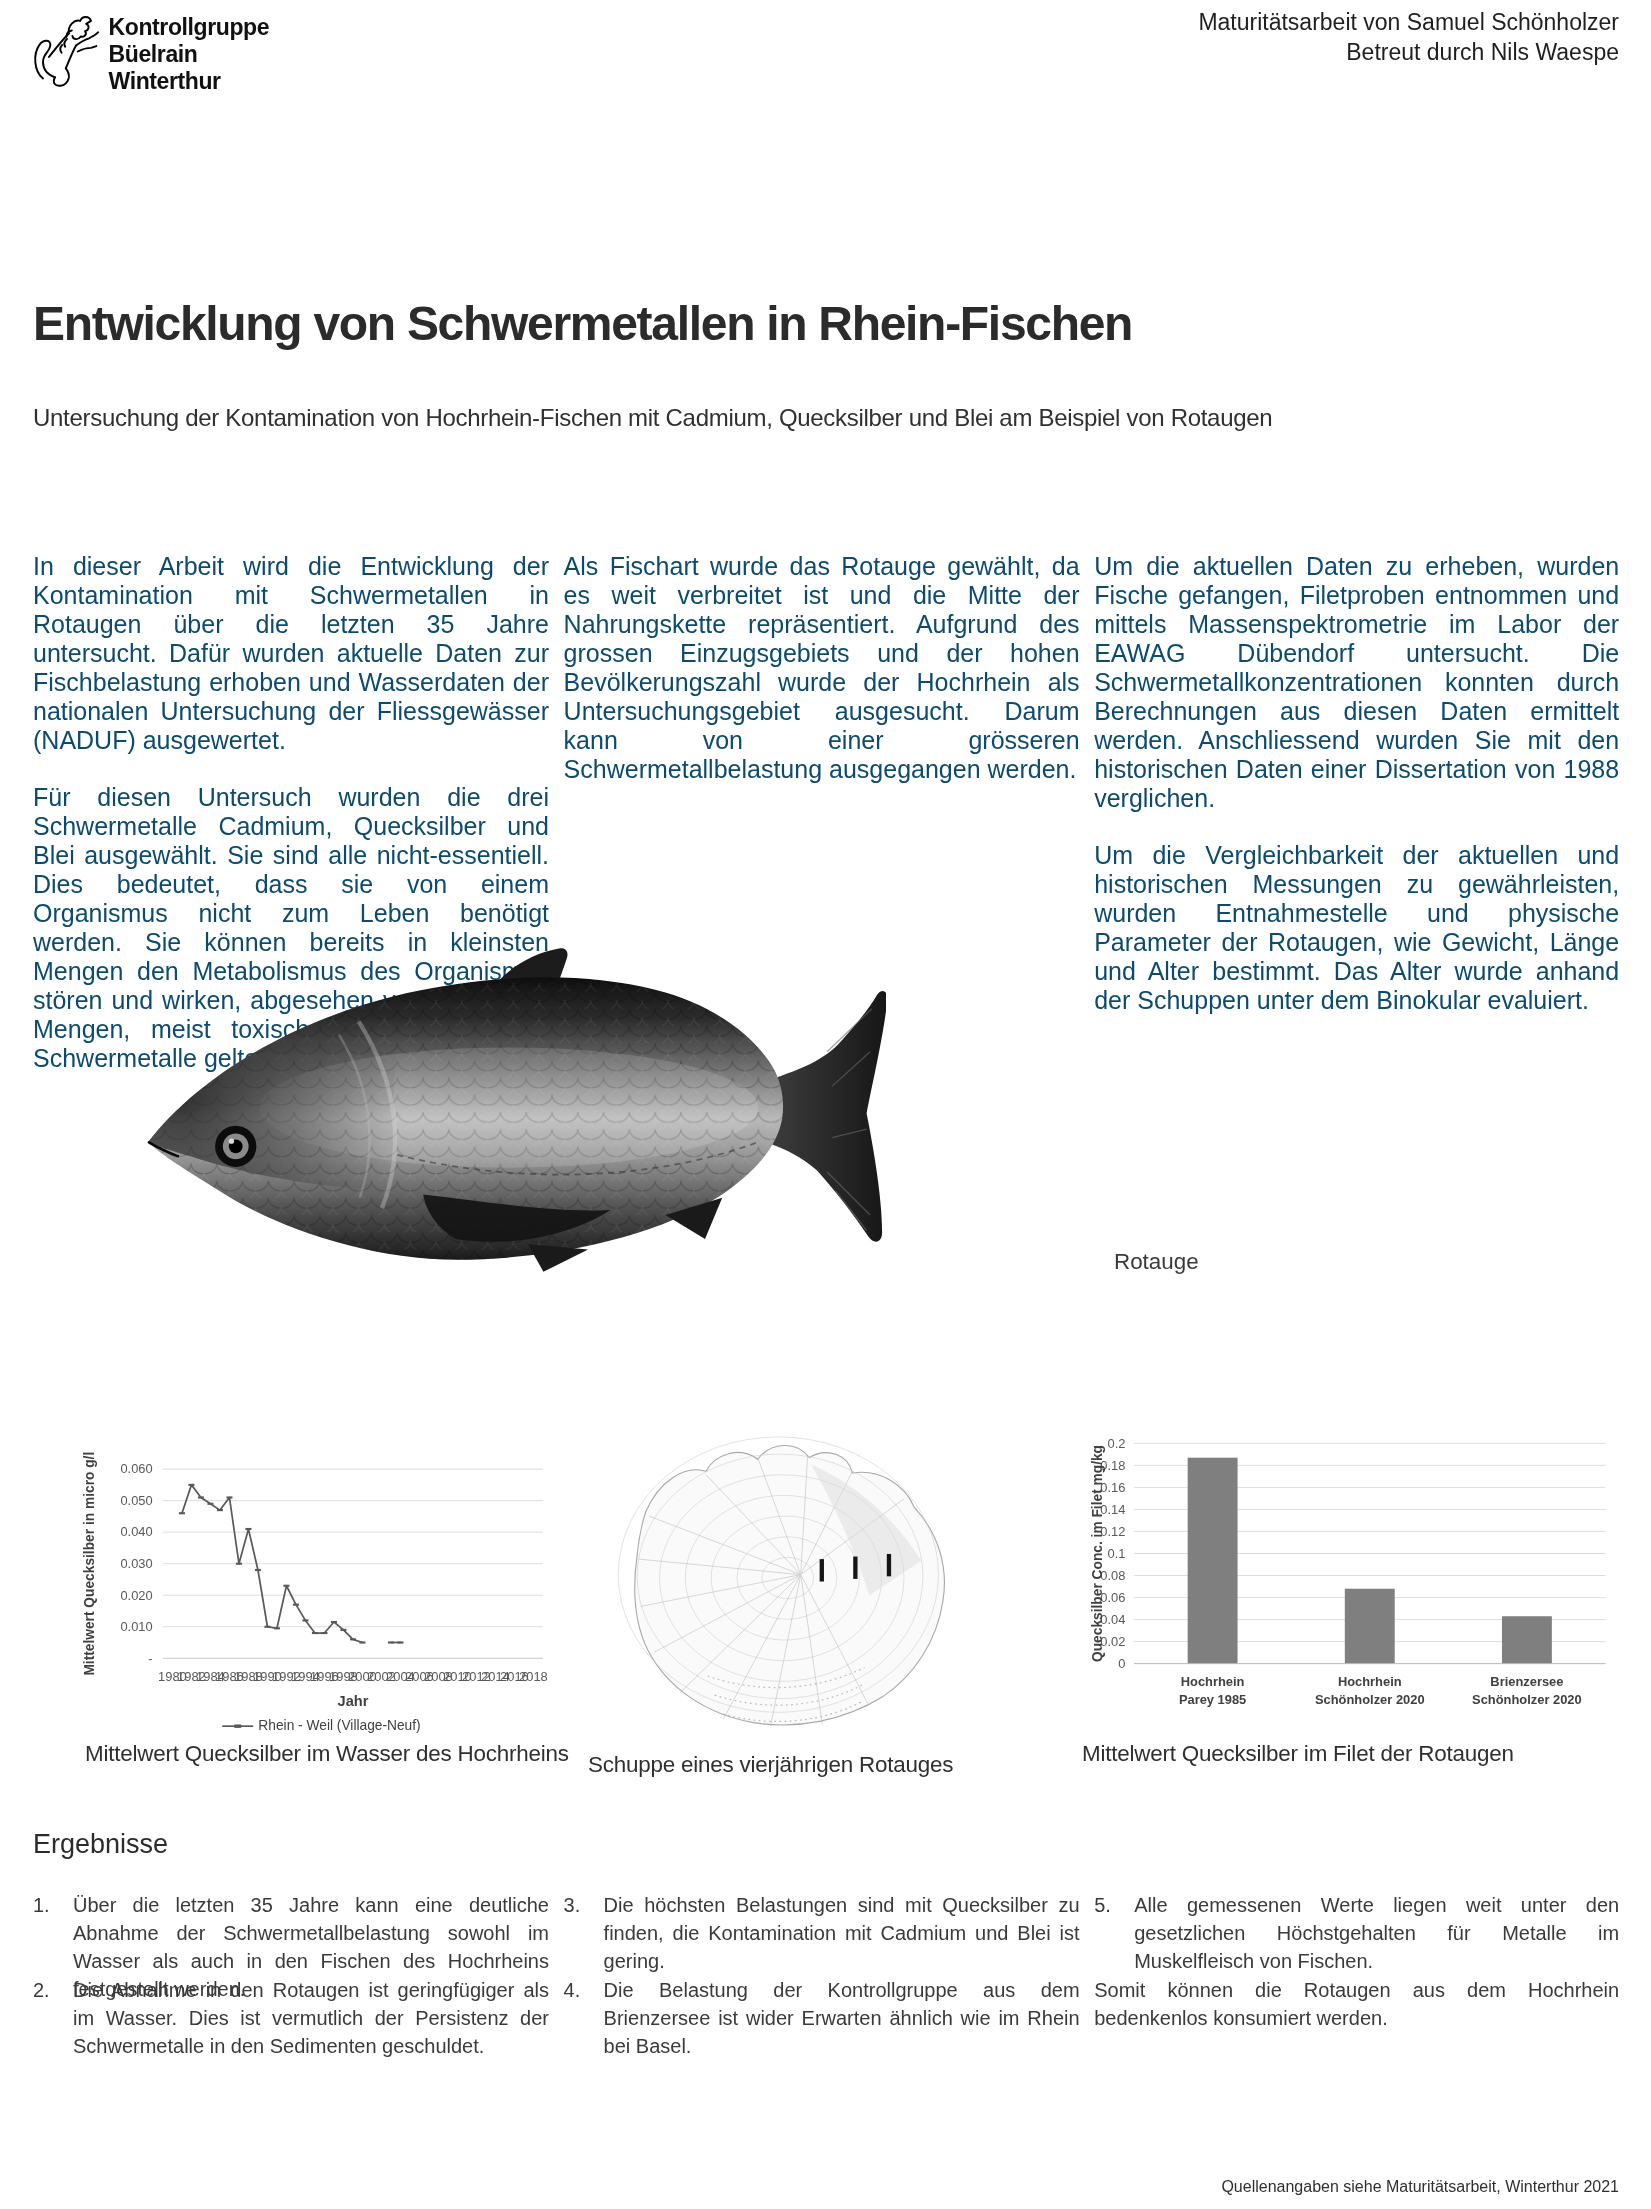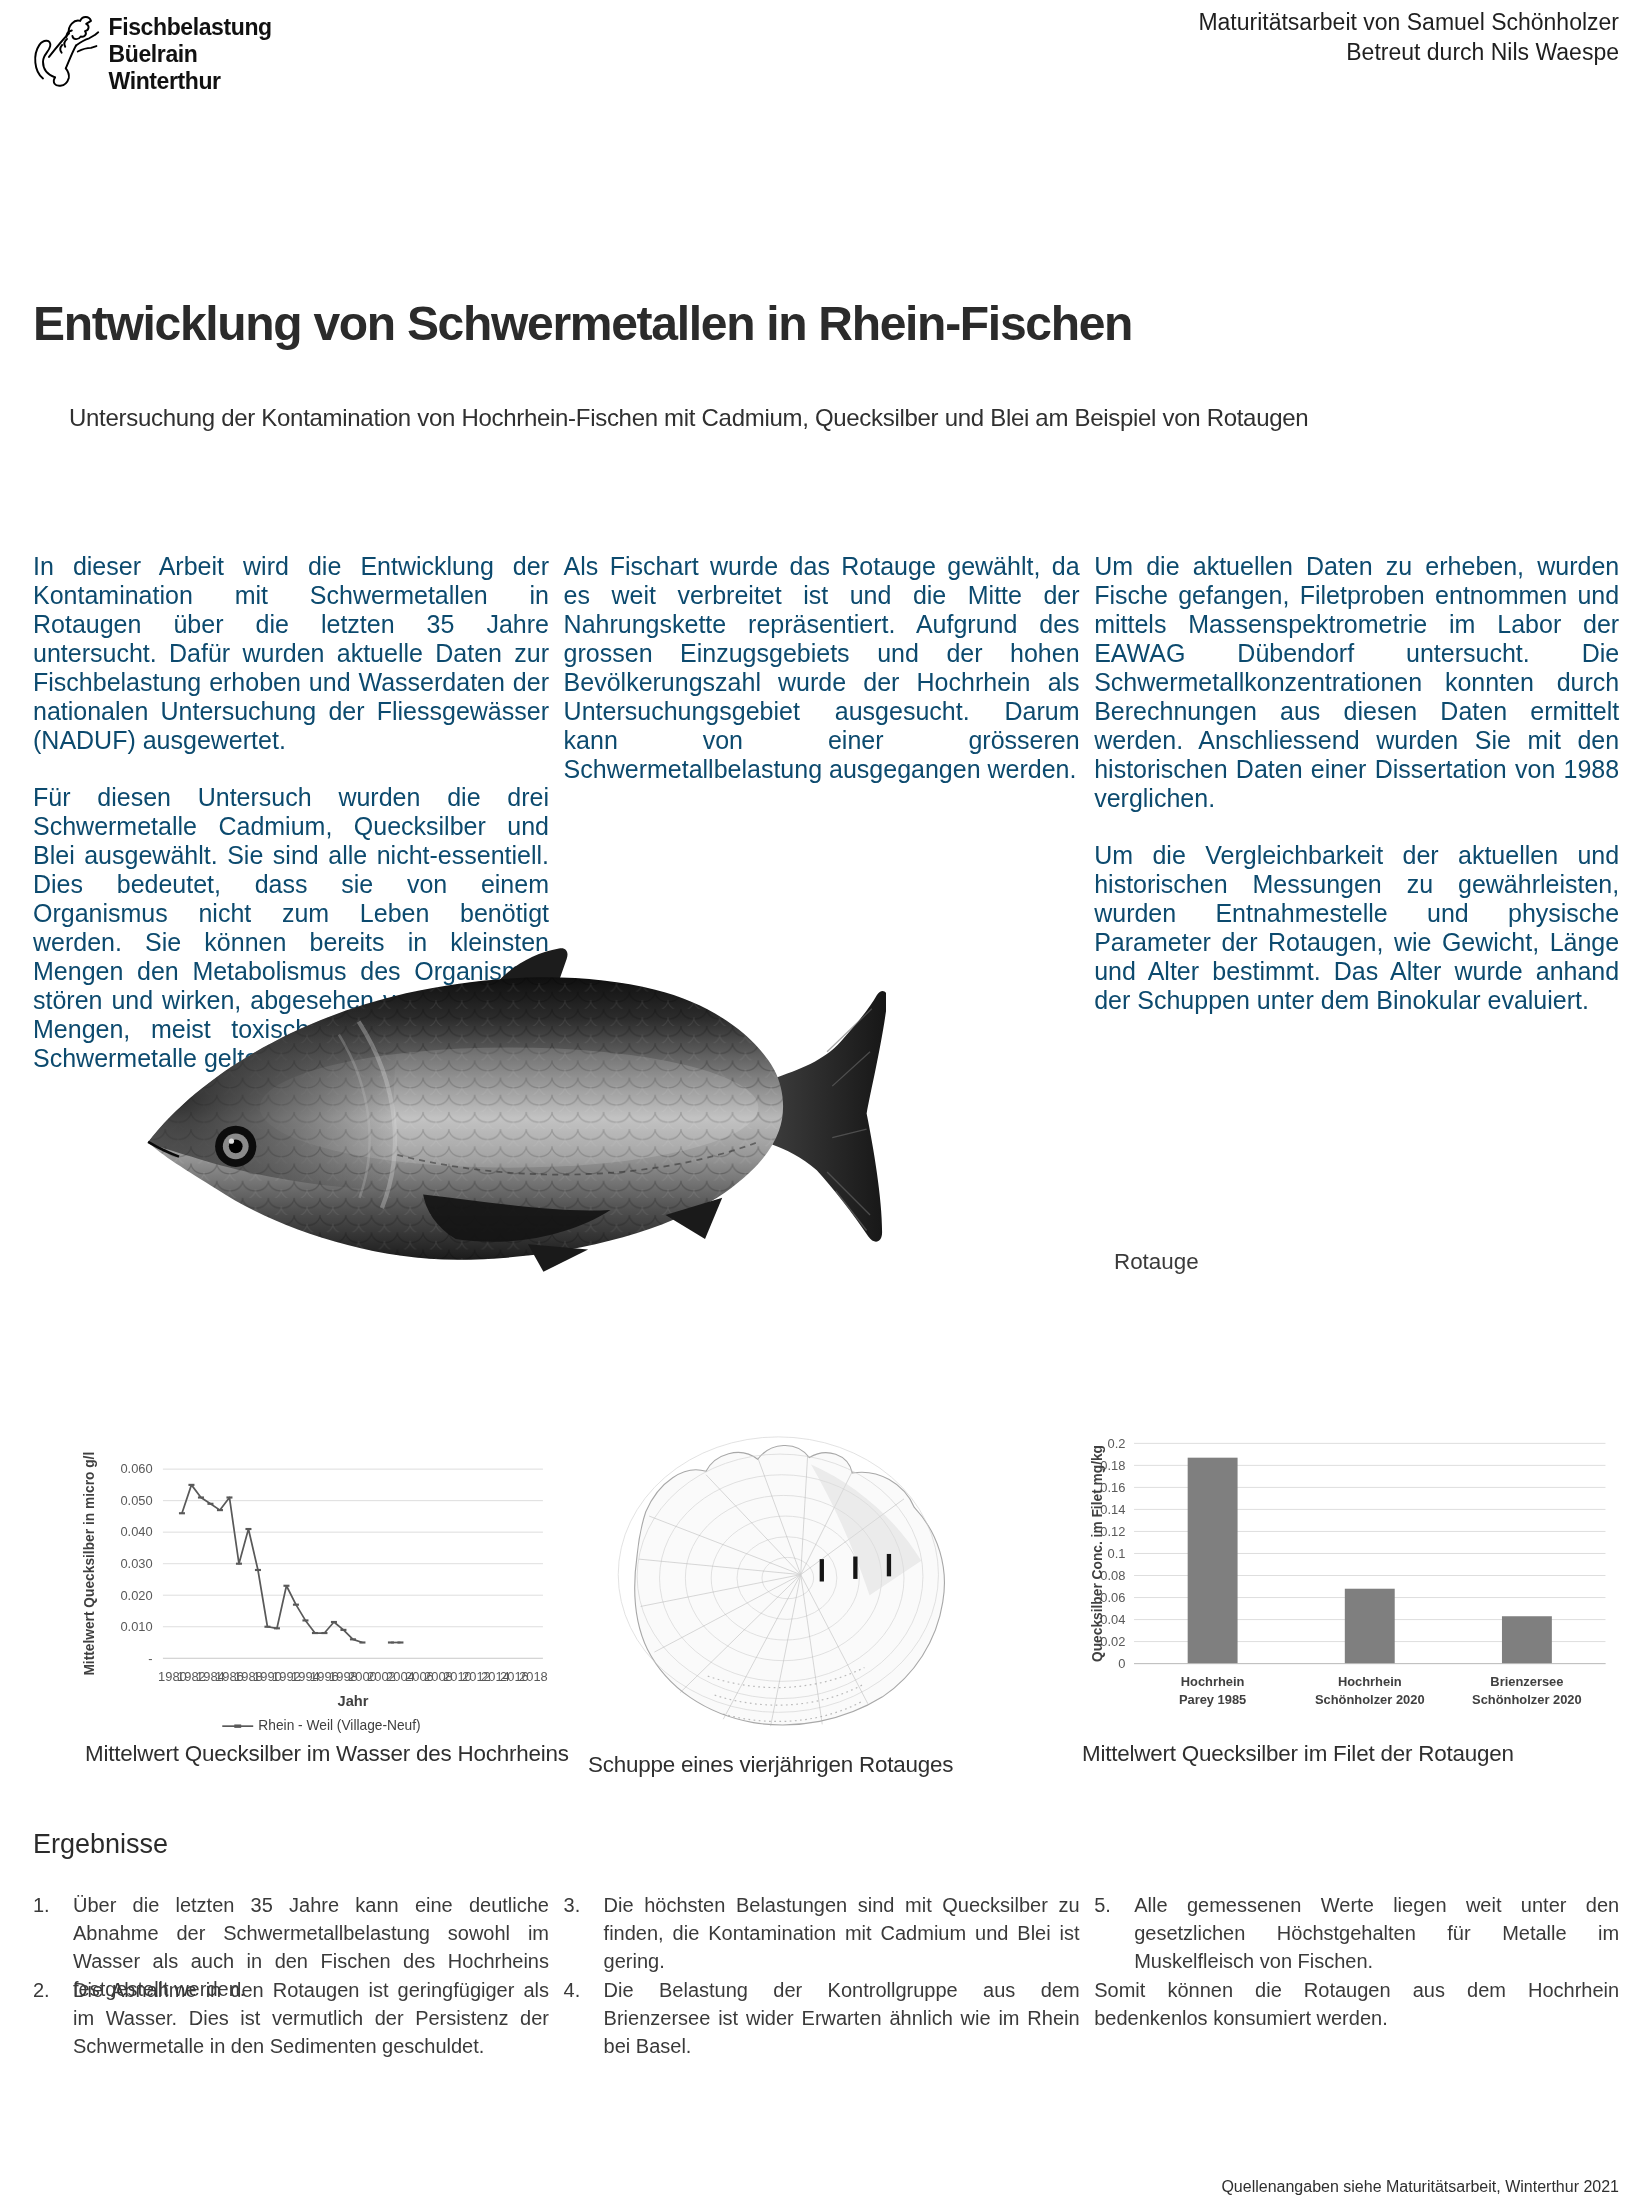--- a/index.html
+++ b/index.html
@@ -5,21 +5,21 @@
   html,body{margin:0;padding:0;background:#ffffff;}
   .page{position:relative;width:1652px;height:2209px;background:#fff;overflow:hidden;
         font-family:"Liberation Sans",sans-serif;color:#333;}
   .abs{position:absolute;}
   
   .logo-wrap{left:31px;top:6.9px;display:flex;gap:8.6px;}
   .school-name{font-size:23px;font-weight:bold;color:#111;line-height:27px;letter-spacing:-0.4px;padding-top:6.9px;}
   .credit{right:33px;top:7px;text-align:right;font-size:23px;line-height:30px;color:#1f1f1f;}
   
   .title{left:33px;top:296px;font-size:48px;font-weight:bold;color:#2b2b2b;letter-spacing:-1.3px;white-space:nowrap;}
-  .subtitle{left:33px;top:404px;font-size:24px;color:#303030;letter-spacing:-0.3px;white-space:nowrap;margin-left:36px;}
+  .subtitle{left:33px;top:404px;font-size:24px;color:#303030;letter-spacing:-0.3px;white-space:nowrap;}
   
   .intro{left:33px;top:552px;width:1587px;display:grid;grid-template-columns:516px 516px 525px;column-gap:14.6px;}
   .intro p{margin:0 0 28px 0;font-size:25px;line-height:29px;text-align:justify;color:#0c4a6e;hyphens:auto;}
   
   .fish-box{left:139px;top:940px;width:747px;height:361px;}
   .fish-caption{left:1114px;top:1249px;font-size:22.4px;color:#3a3a3a;text-align:center;}
   
   .linechart-box{left:34px;top:1445px;width:533px;height:301px;}
   .scale-box{left:594px;top:1430px;width:379px;height:303px;}
   .barchart-box{left:1091px;top:1421px;width:530px;height:314px;}
@@ -51,21 +51,21 @@
         <path d="M40 108 C 35 117, 40 123, 49 122 C 57 121, 61 116, 63 109 C 64 103, 62 98, 58 93"></path>
         <path d="M30 74 C 41 60, 52 46, 63 35"></path>
         <path d="M58 93 C 64 79, 69 66, 75 55"></path>
         <path d="M63 35 C 61 22, 72 11, 82 14 C 86 5, 97 6, 100 14 L 92 19 C 98 22, 97 30, 90 31 C 94 36, 89 42, 83 40 C 79 46, 70 46, 69 39"></path>
         <path d="M75 55 C 83 49, 90 45, 97 43 L 107 37 M 107 37 l 5 -4"></path>
         <path d="M78 65 C 86 61, 94 59, 100 59 l 9 -3"></path>
         <path d="M60 44 q -7 6 -3 13 M 68 30 q -9 2 -9 11 M 52 54 q -6 7 -1 13"></path>
       </svg>
     </span>
     <div class="school-name">
-      <div>Fischbelastung</div>
+      <div>Kontrollgruppe</div>
       <div>Büelrain</div>
       <div>Winterthur</div>
     </div>
   </div>
 
   <div class="abs credit">
     <div>Maturitätsarbeit von Samuel Schönholzer</div>
     <div>Betreut durch Nils Waespe</div>
   </div>
 

